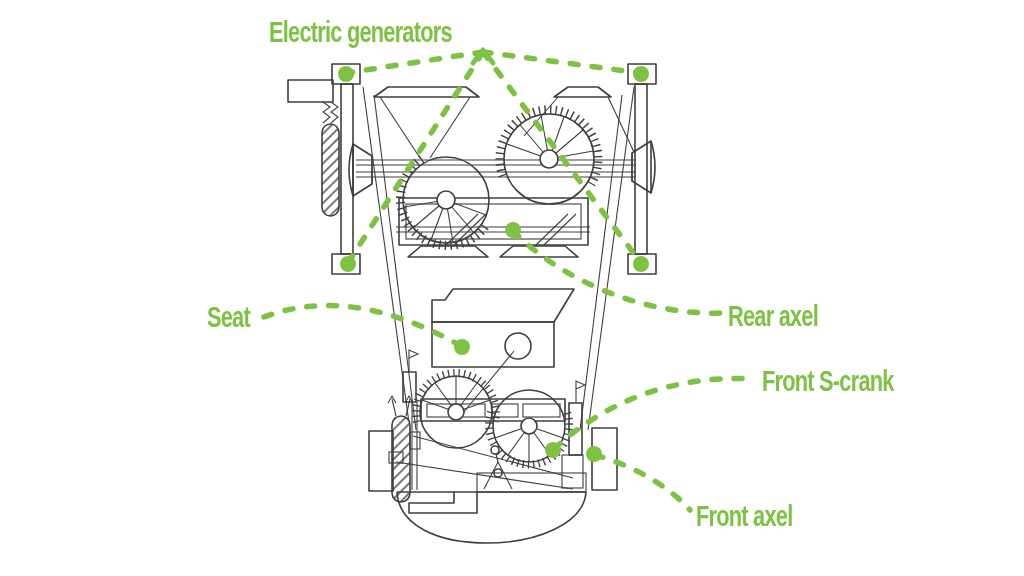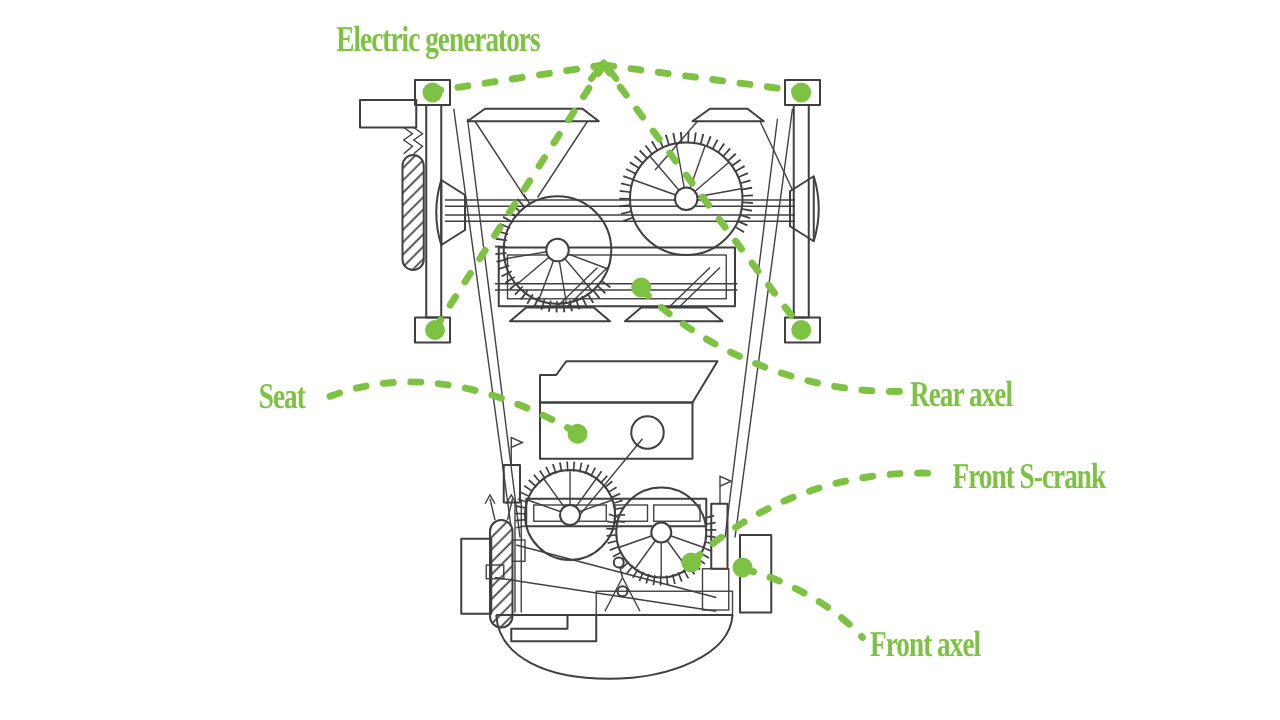--- a/index.html
+++ b/index.html
@@ -6,21 +6,21 @@
     --green:#7dc242;
     --ink:#3f3f3f;
     --bg:#ffffff;
   }
   html,body{margin:0;padding:0;}
   .canvas{
     position:relative;
     width:1024px;height:576px;
     background:var(--bg);
     overflow:hidden;
-    font-family:Liberation Serif, serif;
+    font-family:Liberation Sans, sans-serif;
   }
   .drawing-svg{position:absolute;left:0;top:0;}
   
   .ink{stroke:var(--ink);fill:none;stroke-width:1.6;stroke-linejoin:round;}
   .ink-thin{stroke:var(--ink);fill:none;stroke-width:1.1;}
   .tick{stroke:var(--ink);fill:none;stroke-width:9;stroke-dasharray:1.4 4.2;}
   .tick-sm{stroke:var(--ink);fill:none;stroke-width:8;stroke-dasharray:1.3 4;}
   .hub{fill:#ffffff;stroke:var(--ink);stroke-width:1.6;}
   .hatched{fill:url(#hatch);stroke:var(--ink);stroke-width:1.6;}
   

